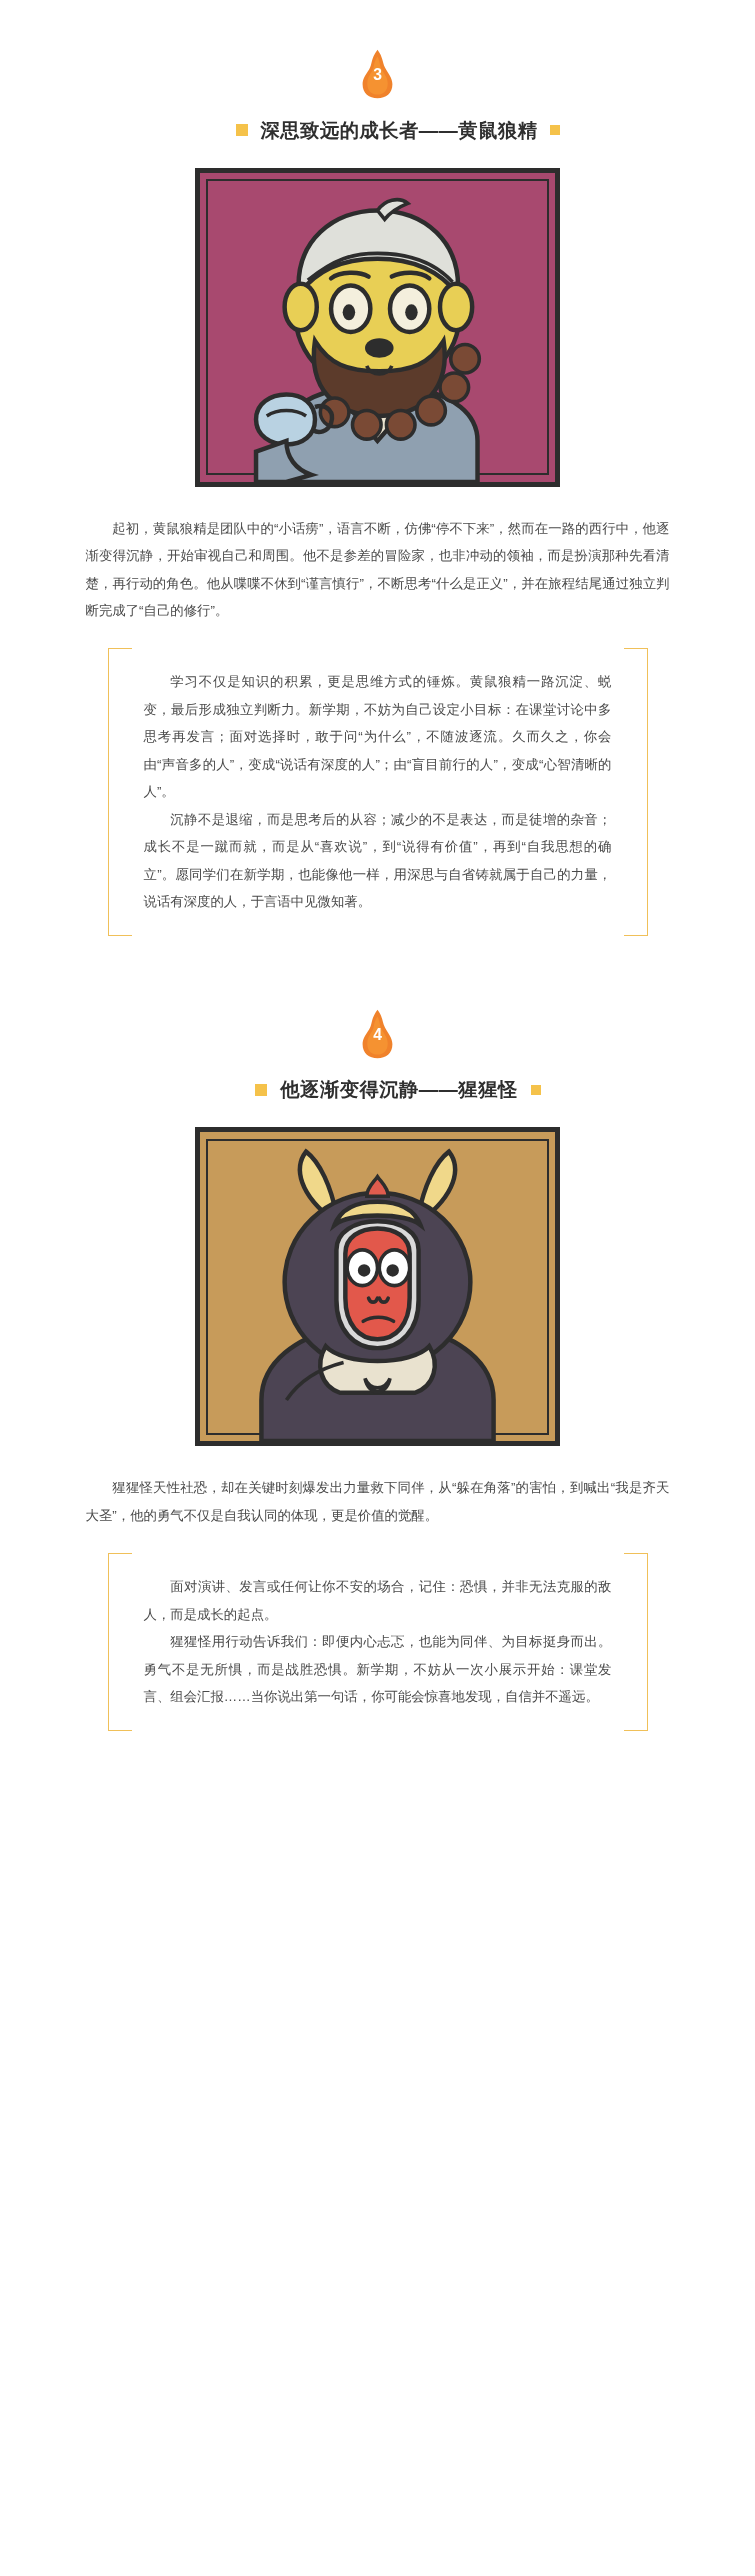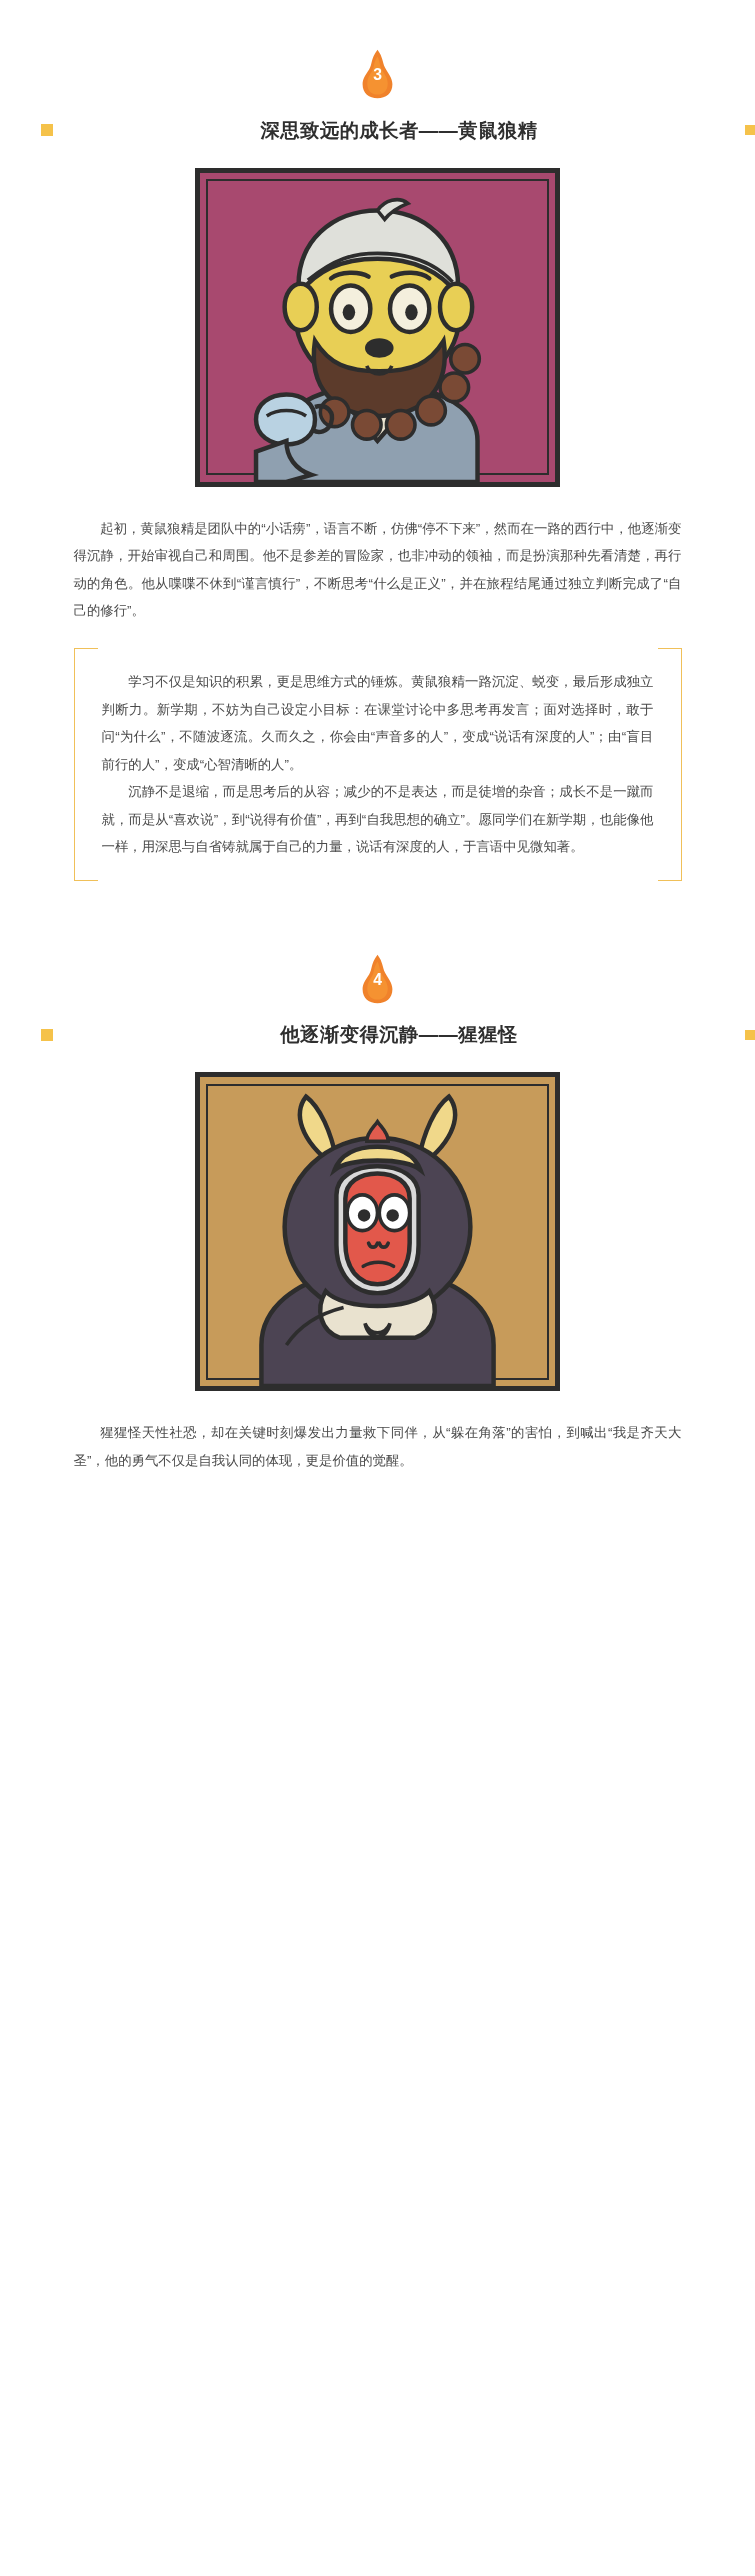--- a/index.html
+++ b/index.html
@@ -46,21 +46,21 @@
     font-size: 15.7px;
     font-weight: bold;
     font-family: "Liberation Sans", sans-serif;
     letter-spacing: 0;
   }
 
   
   .heading-row {
     display: flex;
     align-items: center;
-    justify-content: space-between;
+    justify-content: center;
     margin-top: 16.6px;
     padding-left: 41px;
   }
   .sq {
     width: 12px;
     height: 12px;
     background: #f5c24a;
     flex: 0 0 auto;
   }
   .sq.small {
@@ -106,29 +106,29 @@
   
   .body-text {
     width: 608px;
     margin: 28px auto 0 auto;
     font-size: 13.4px;
     line-height: 2.05;
     color: #4a4a4a;
     text-align: justify;
     font-family: "Liberation Sans", "DejaVu Sans", sans-serif;
   }
-  .body-text p { margin: 0; text-indent: 2em; }
+  .body-text p { margin: 12px; text-indent: 2em; }
 
   
   .note-wrap {
-    width: 608px;
+    width: 540px;
     margin: 24px auto 0 auto;
     position: relative;
     box-sizing: border-box;
-    padding: 20px 28px;
+    padding: 20px 36px;
   }
   .note-wrap::before,
   .note-wrap::after {
     content: "";
     position: absolute;
     width: 24px;
     height: 100%;
     top: 0;
     border: 1.8px solid #f0c059;
     box-sizing: border-box;
@@ -287,15 +287,21 @@
 
         <path d="M96 300 C112 276 136 264 160 258" fill="none" stroke="#2d2d2d" stroke-width="4"></path>
       </svg>
     </div>
   </div>
 
   <div class="body-text">
     <p>猩猩怪天性社恐，却在关键时刻爆发出力量救下同伴，从“躲在角落”的害怕，到喊出“我是齐天大圣”，他的勇气不仅是自我认同的体现，更是价值的觉醒。</p>
   </div>
 
+  <div class="note-wrap">
+    <div class="note-text">
+      <p>面对演讲、发言或任何让你不安的场合，记住：恐惧，并非无法克服的敌人，而是成长的起点。</p>
+      <p>猩猩怪用行动告诉我们：即便内心忐忑，也能为同伴、为目标挺身而出。勇气不是无所惧，而是战胜恐惧。新学期，不妨从一次小展示开始：课堂发言、组会汇报……当你说出第一句话，你可能会惊喜地发现，自信并不遥远。</p>
+    </div>
+  </div>
 
 </div>
 
 
 </body></html>

